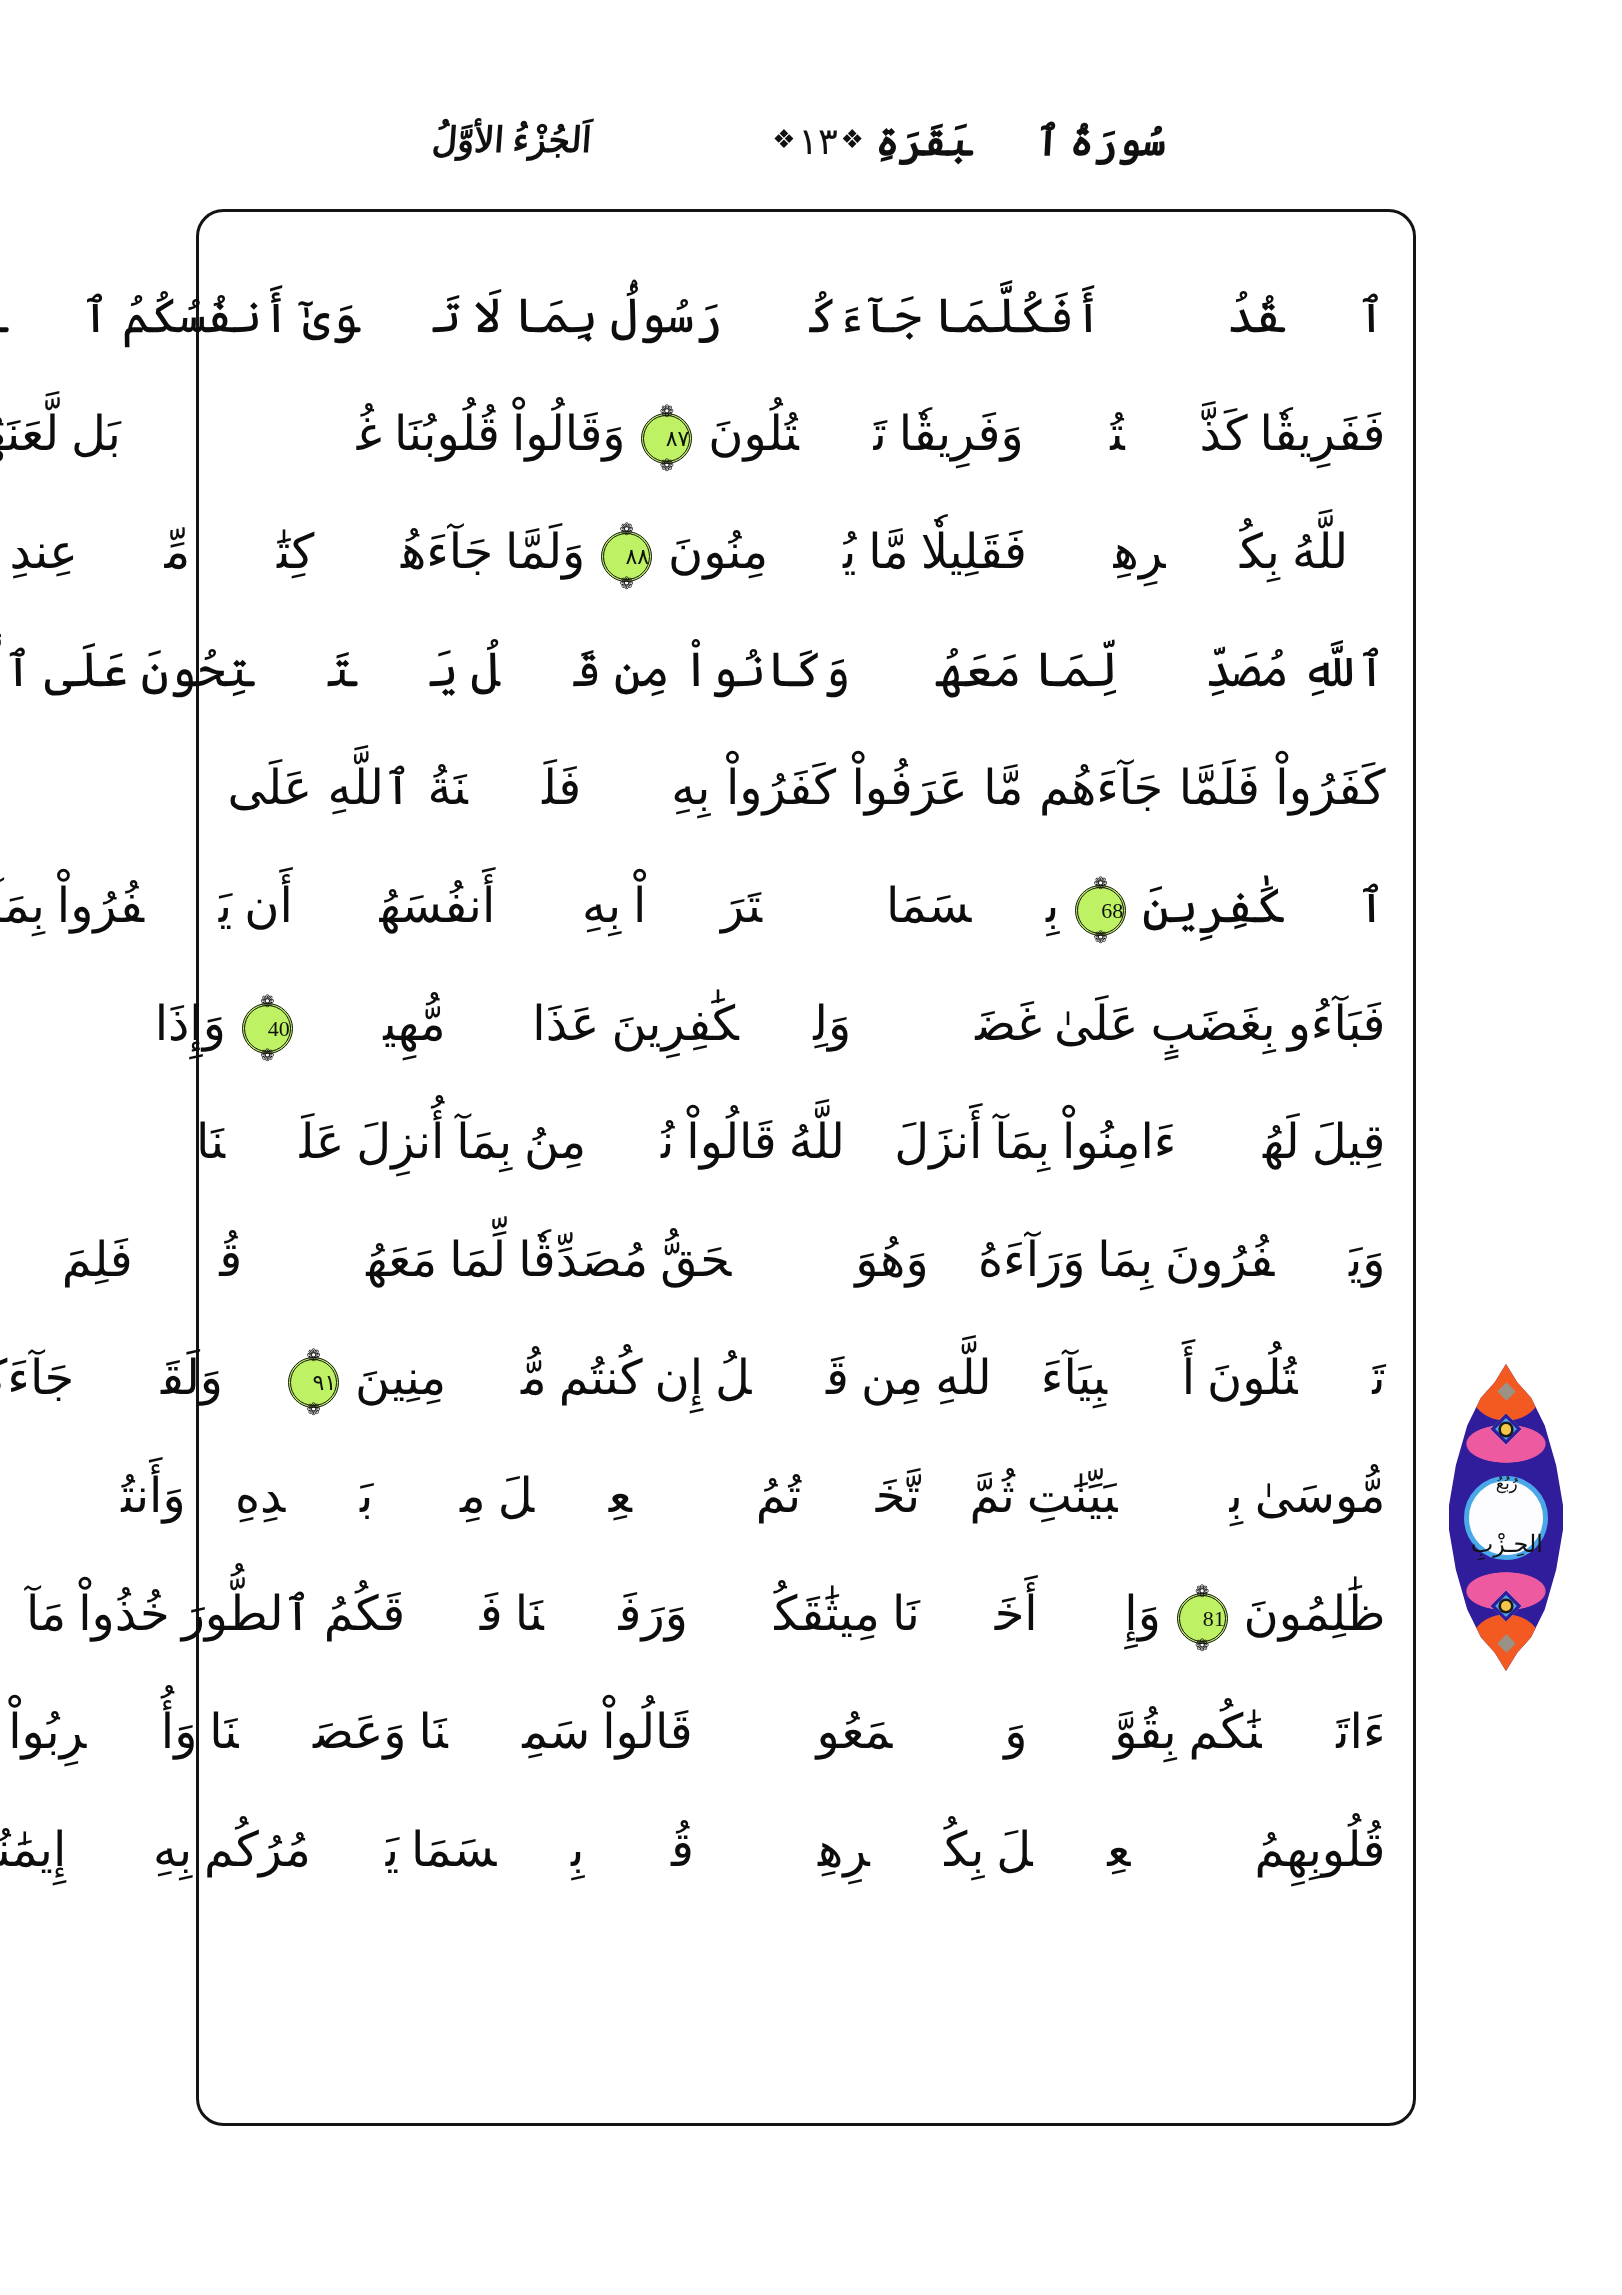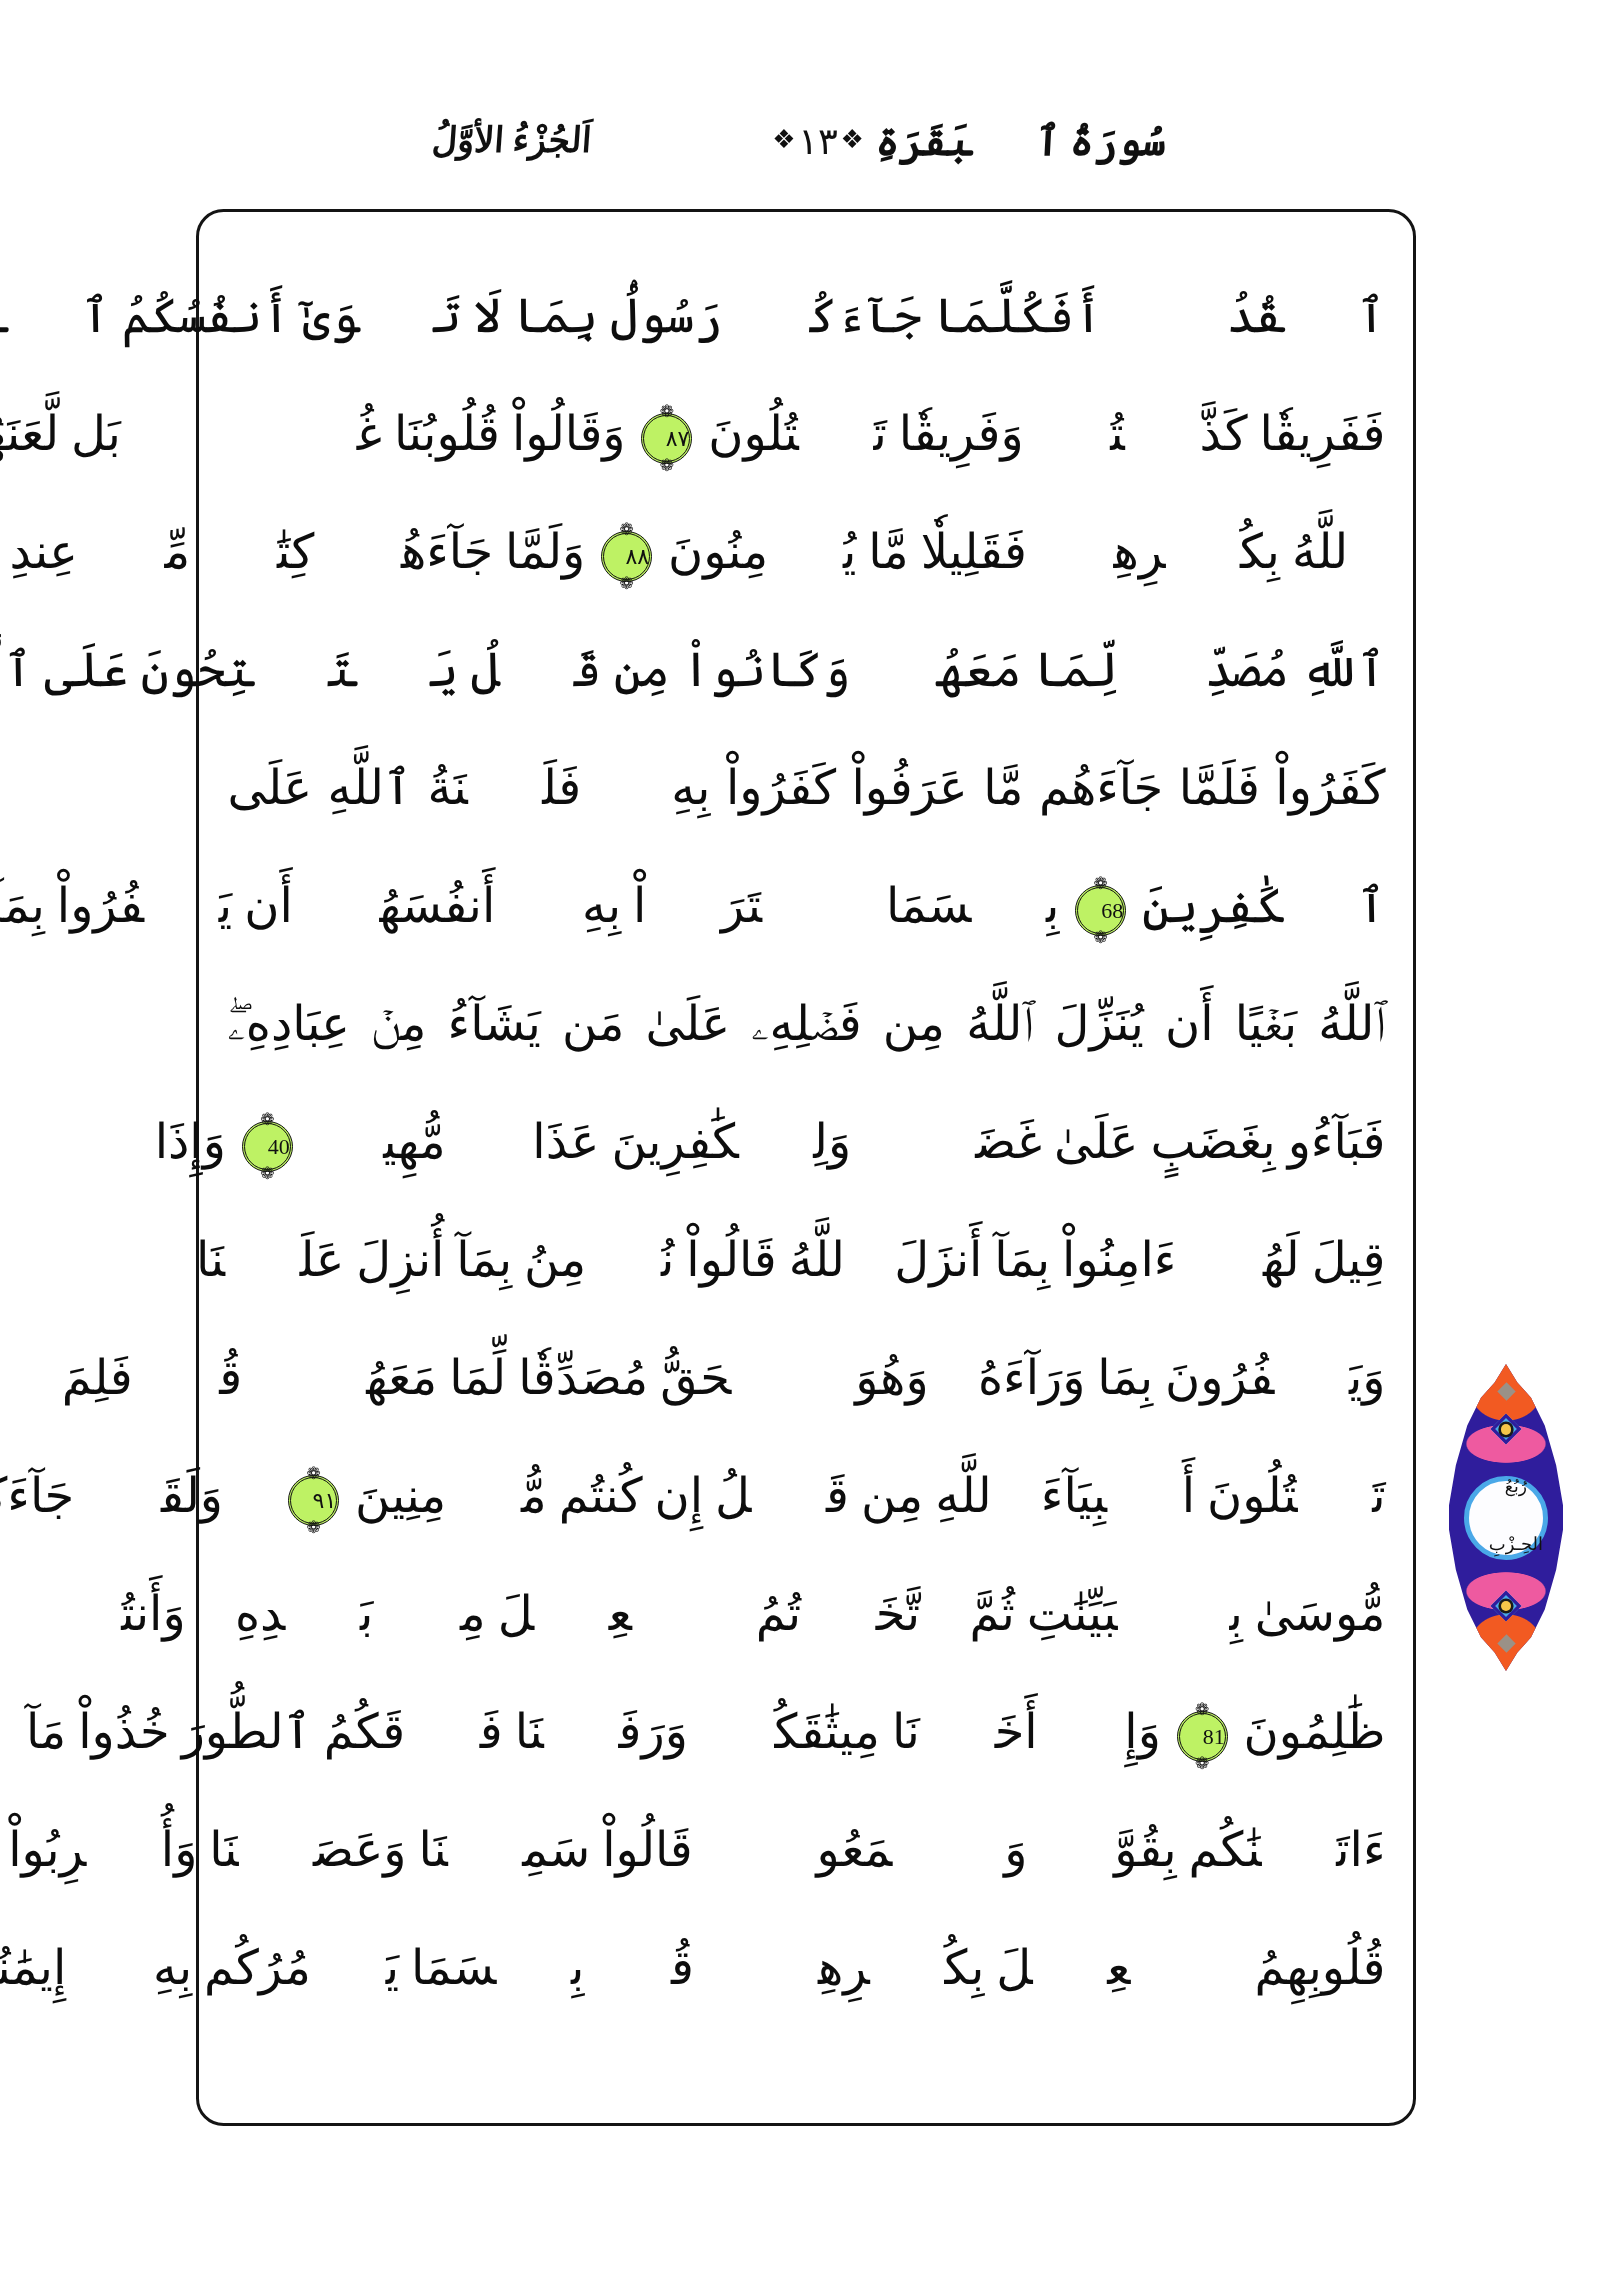--- a/index.html
+++ b/index.html
@@ -222,21 +222,21 @@
   .med-label {
     direction: rtl;
     font-family: "Liberation Serif", "DejaVu Serif", serif;
     font-size: 19.6px;
     color: #111;
     line-height: 1.05;
     text-align: center;
     padding-bottom: 2.6px;
   }
   .med-label .l1 { display: block; font-size: 17px; }
-  .med-label .l2 { display: block; font-size: 18px; margin-top: 39px; }
+  .med-label .l2 { display: block; font-size: 24px; margin-top: 39px; }
 </style>
 </head>
 <body>
 
 <div class="page-header">
   <div class="hdr-surah">سُورَةُ ٱلۡبَقَرَةِ</div>
   <div class="hdr-pageno">
     <span class="orn">❖</span>
     <span class="num">١٣</span>
     <span class="orn">❖</span>
@@ -246,21 +246,20 @@
 
 <div class="text-frame"></div>
 
 <div class="lines">
   <div class="qline"><span class="txt">ٱلۡقُدُسِۗ أَفَكُلَّمَا جَآءَكُمۡ رَسُولُۢ بِمَا لَا تَهۡوَىٰٓ أَنفُسُكُمُ ٱسۡتَكۡبَرۡتُمۡ</span></div>
   <div class="qline"><span class="txt">فَفَرِيقٗا كَذَّبۡتُمۡ وَفَرِيقٗا تَقۡتُلُونَ <span class="ayah"><span class="n">٨٧</span></span> وَقَالُواْ قُلُوبُنَا غُلۡفُۢۚ بَل لَّعَنَهُمُ</span></div>
   <div class="qline"><span class="txt">ٱللَّهُ بِكُفۡرِهِمۡ فَقَلِيلٗا مَّا يُؤۡمِنُونَ <span class="ayah"><span class="n">٨٨</span></span> وَلَمَّا جَآءَهُمۡ كِتَٰبٞ مِّنۡ عِندِ</span></div>
   <div class="qline"><span class="txt">ٱللَّهِ مُصَدِّقٞ لِّمَا مَعَهُمۡ وَكَانُواْ مِن قَبۡلُ يَسۡتَفۡتِحُونَ عَلَى ٱلَّذِينَ</span></div>
   <div class="qline"><span class="txt">كَفَرُواْ فَلَمَّا جَآءَهُم مَّا عَرَفُواْ كَفَرُواْ بِهِۦۚ فَلَعۡنَةُ ٱللَّهِ عَلَى</span></div>
   <div class="qline"><span class="txt">ٱلۡكَٰفِرِينَ <span class="ayah"><span class="n">68</span></span> بِئۡسَمَا ٱشۡتَرَوۡاْ بِهِۦٓ أَنفُسَهُمۡ أَن يَكۡفُرُواْ بِمَآ أَنزَلَ</span></div>
-  <div class="qline"><span class="txt">ٱللَّهُ بَغۡيًا أَن يُنَزِّلَ ٱللَّهُ مِن فَضۡلِهِۦ عَلَىٰ مَن يَشَآءُ مِنۡ عِبَادِهِۦۖ</span></div>
   <div class="qline"><span class="txt">فَبَآءُو بِغَضَبٍ عَلَىٰ غَضَبٍۚ وَلِلۡكَٰفِرِينَ عَذَابٞ مُّهِينٞ <span class="ayah"><span class="n">40</span></span> وَإِذَا</span></div>
   <div class="qline"><span class="txt">قِيلَ لَهُمۡ ءَامِنُواْ بِمَآ أَنزَلَ ٱللَّهُ قَالُواْ نُؤۡمِنُ بِمَآ أُنزِلَ عَلَيۡنَا</span></div>
   <div class="qline"><span class="txt">وَيَكۡفُرُونَ بِمَا وَرَآءَهُۥ وَهُوَ ٱلۡحَقُّ مُصَدِّقٗا لِّمَا مَعَهُمۡۗ قُلۡ فَلِمَ</span></div>
   <div class="qline"><span class="txt">تَقۡتُلُونَ أَنۢبِيَآءَ ٱللَّهِ مِن قَبۡلُ إِن كُنتُم مُّؤۡمِنِينَ <span class="ayah"><span class="n">٩١</span></span> ۞ وَلَقَدۡ جَآءَكُم</span></div>
   <div class="qline"><span class="txt">مُّوسَىٰ بِٱلۡبَيِّنَٰتِ ثُمَّ ٱتَّخَذۡتُمُ ٱلۡعِجۡلَ مِنۢ بَعۡدِهِۦ وَأَنتُمۡ</span></div>
   <div class="qline"><span class="txt">ظَٰلِمُونَ <span class="ayah"><span class="n">81</span></span> وَإِذۡ أَخَذۡنَا مِيثَٰقَكُمۡ وَرَفَعۡنَا فَوۡقَكُمُ ٱلطُّورَ خُذُواْ مَآ</span></div>
   <div class="qline"><span class="txt">ءَاتَيۡنَٰكُم بِقُوَّةٖ وَٱسۡمَعُواْۖ قَالُواْ سَمِعۡنَا وَعَصَيۡنَا وَأُشۡرِبُواْ فِي</span></div>
   <div class="qline"><span class="txt">قُلُوبِهِمُ ٱلۡعِجۡلَ بِكُفۡرِهِمۡۚ قُلۡ بِئۡسَمَا يَأۡمُرُكُم بِهِۦٓ إِيمَٰنُكُمۡ إِن</span></div>
 </div>
 

